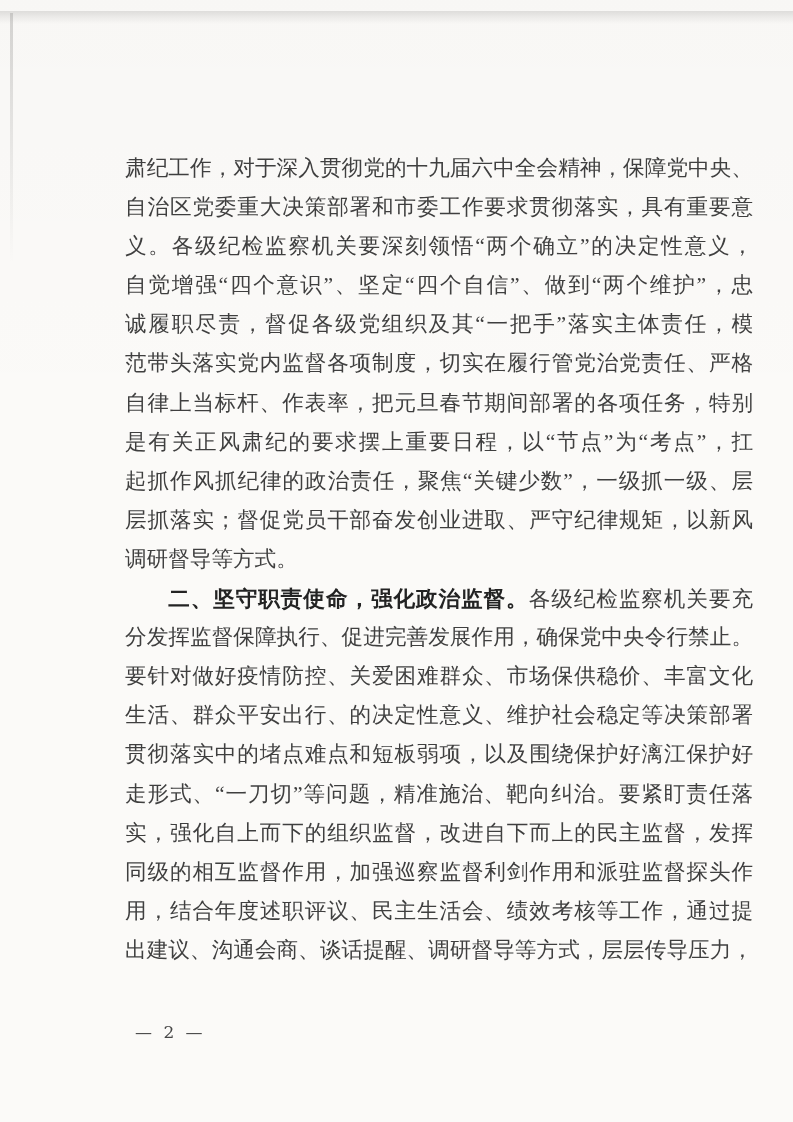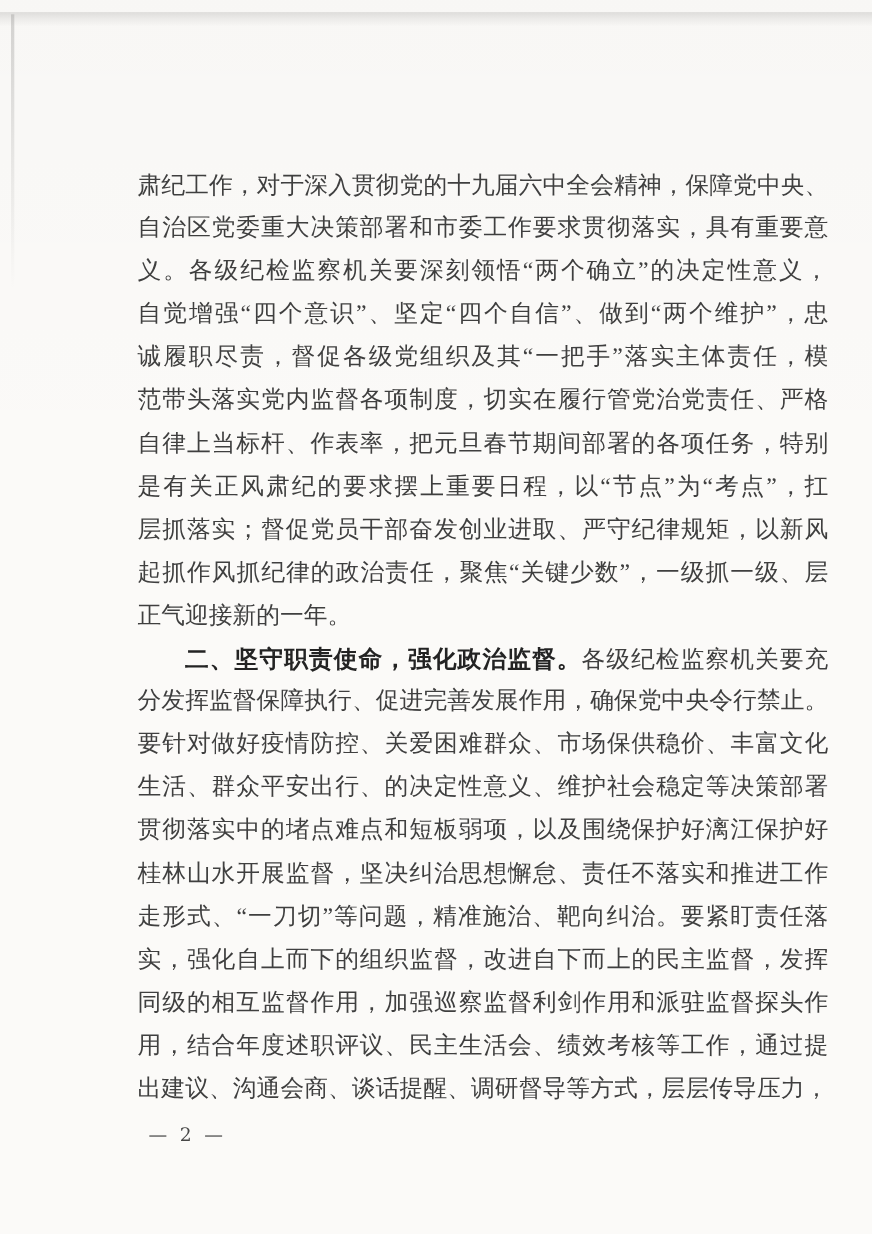--- a/index.html
+++ b/index.html
@@ -58,31 +58,30 @@
 
   <div class="body-text">
     <div class="line">肃纪工作，对于深入贯彻党的十九届六中全会精神，保障党中央、</div>
     <div class="line">自治区党委重大决策部署和市委工作要求贯彻落实，具有重要意</div>
     <div class="line">义。各级纪检监察机关要深刻领悟“两个确立”的决定性意义，</div>
     <div class="line">自觉增强“四个意识”、坚定“四个自信”、做到“两个维护”，忠</div>
     <div class="line">诚履职尽责，督促各级党组织及其“一把手”落实主体责任，模</div>
     <div class="line">范带头落实党内监督各项制度，切实在履行管党治党责任、严格</div>
     <div class="line">自律上当标杆、作表率，把元旦春节期间部署的各项任务，特别</div>
     <div class="line">是有关正风肃纪的要求摆上重要日程，以“节点”为“考点”，扛</div>
+    <div class="line">起抓作风抓纪律的政治责任，聚焦“关键少数”，一级抓一级、层</div>
     <div class="line">层抓落实；督促党员干部奋发创业进取、严守纪律规矩，以新风</div>
-    <div class="line">起抓作风抓纪律的政治责任，聚焦“关键少数”，一级抓一级、层</div>
-    <div class="line para-end">正气迎接新的一年。</div>
+    <div class="line para-end">调研督导等方式。</div>
     <div class="line para-start">
       <span class="bold-head">二、坚守职责使命，强化政治监督。</span><span>各级纪检监察机关要充</span>
     </div>
     <div class="line">分发挥监督保障执行、促进完善发展作用，确保党中央令行禁止。</div>
     <div class="line">要针对做好疫情防控、关爱困难群众、市场保供稳价、丰富文化</div>
     <div class="line">生活、群众平安出行、的决定性意义、维护社会稳定等决策部署</div>
     <div class="line">贯彻落实中的堵点难点和短板弱项，以及围绕保护好漓江保护好</div>
-    <div class="line">桂林山水开展监督，坚决纠治思想懈怠、责任不落实和推进工作</div>
     <div class="line">走形式、“一刀切”等问题，精准施治、靶向纠治。要紧盯责任落</div>
     <div class="line">实，强化自上而下的组织监督，改进自下而上的民主监督，发挥</div>
     <div class="line">同级的相互监督作用，加强巡察监督利剑作用和派驻监督探头作</div>
     <div class="line">用，结合年度述职评议、民主生活会、绩效考核等工作，通过提</div>
     <div class="line">出建议、沟通会商、谈话提醒、调研督导等方式，层层传导压力，</div>
   </div>
 
   <div class="page-number">— 2 —</div>
 </div>
 

